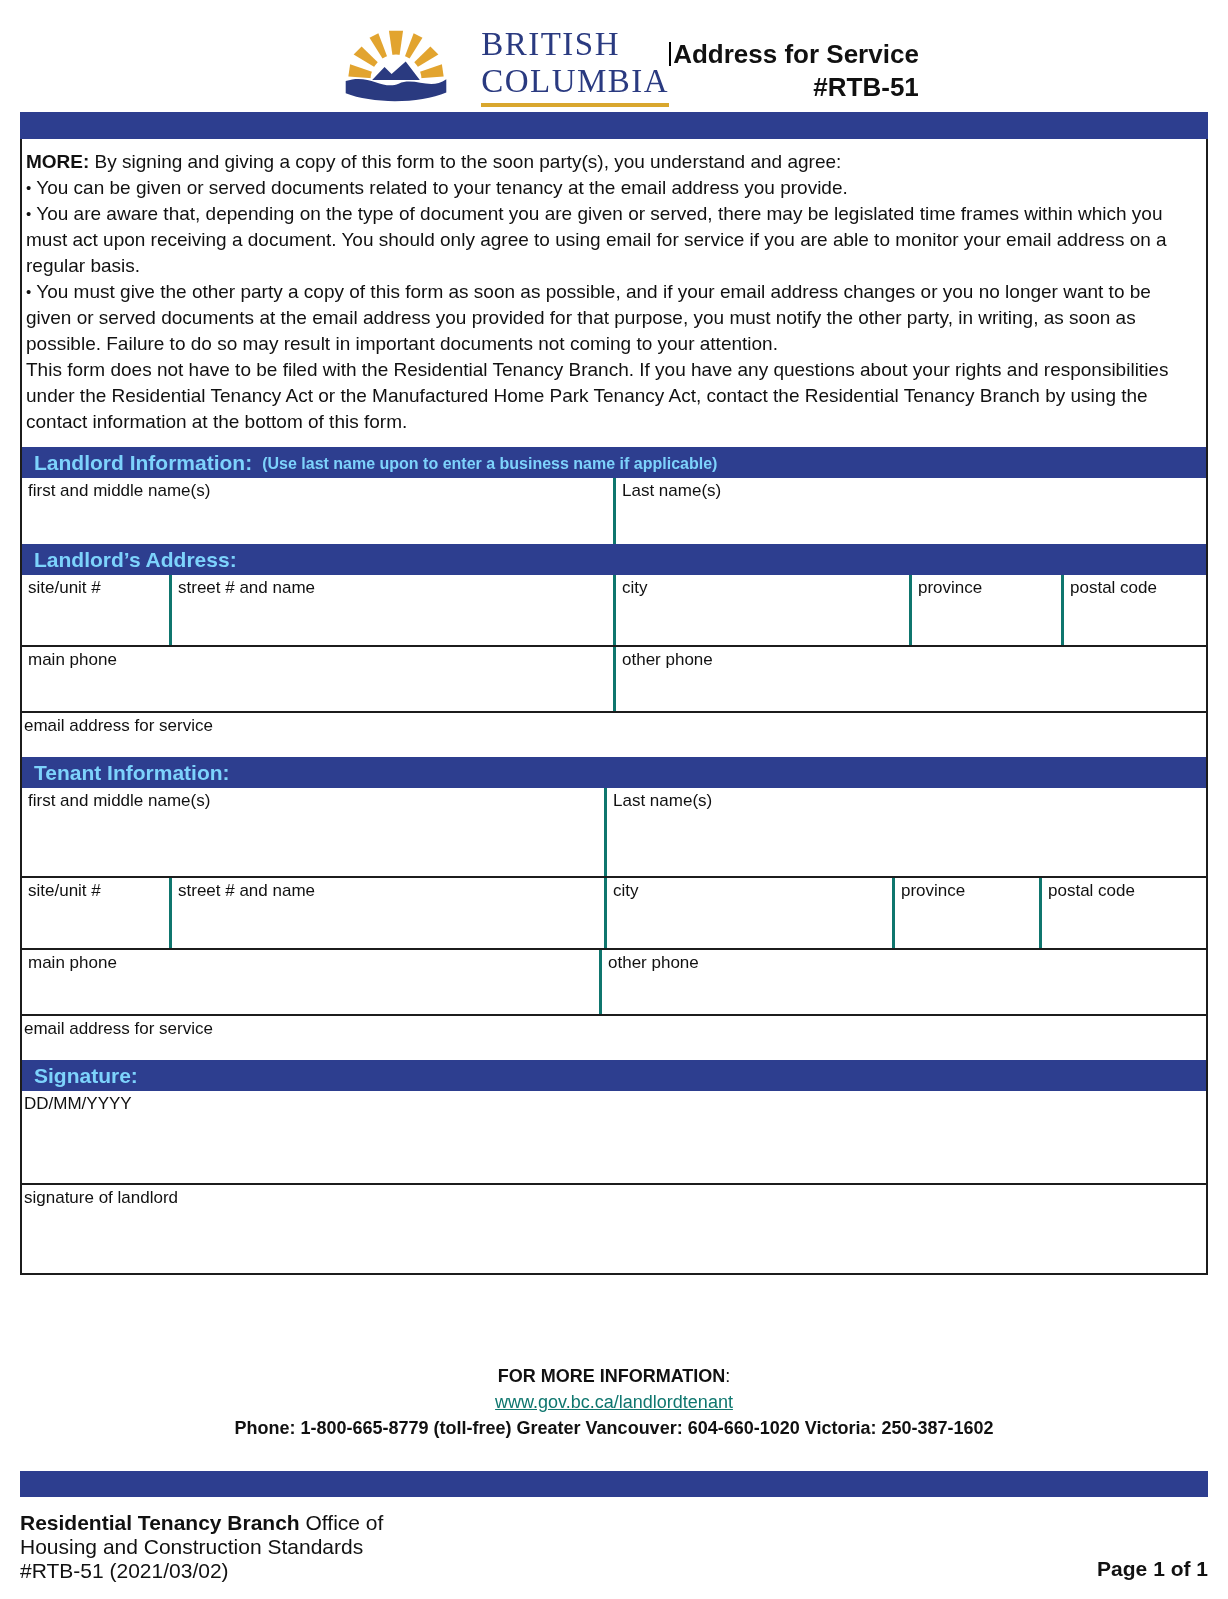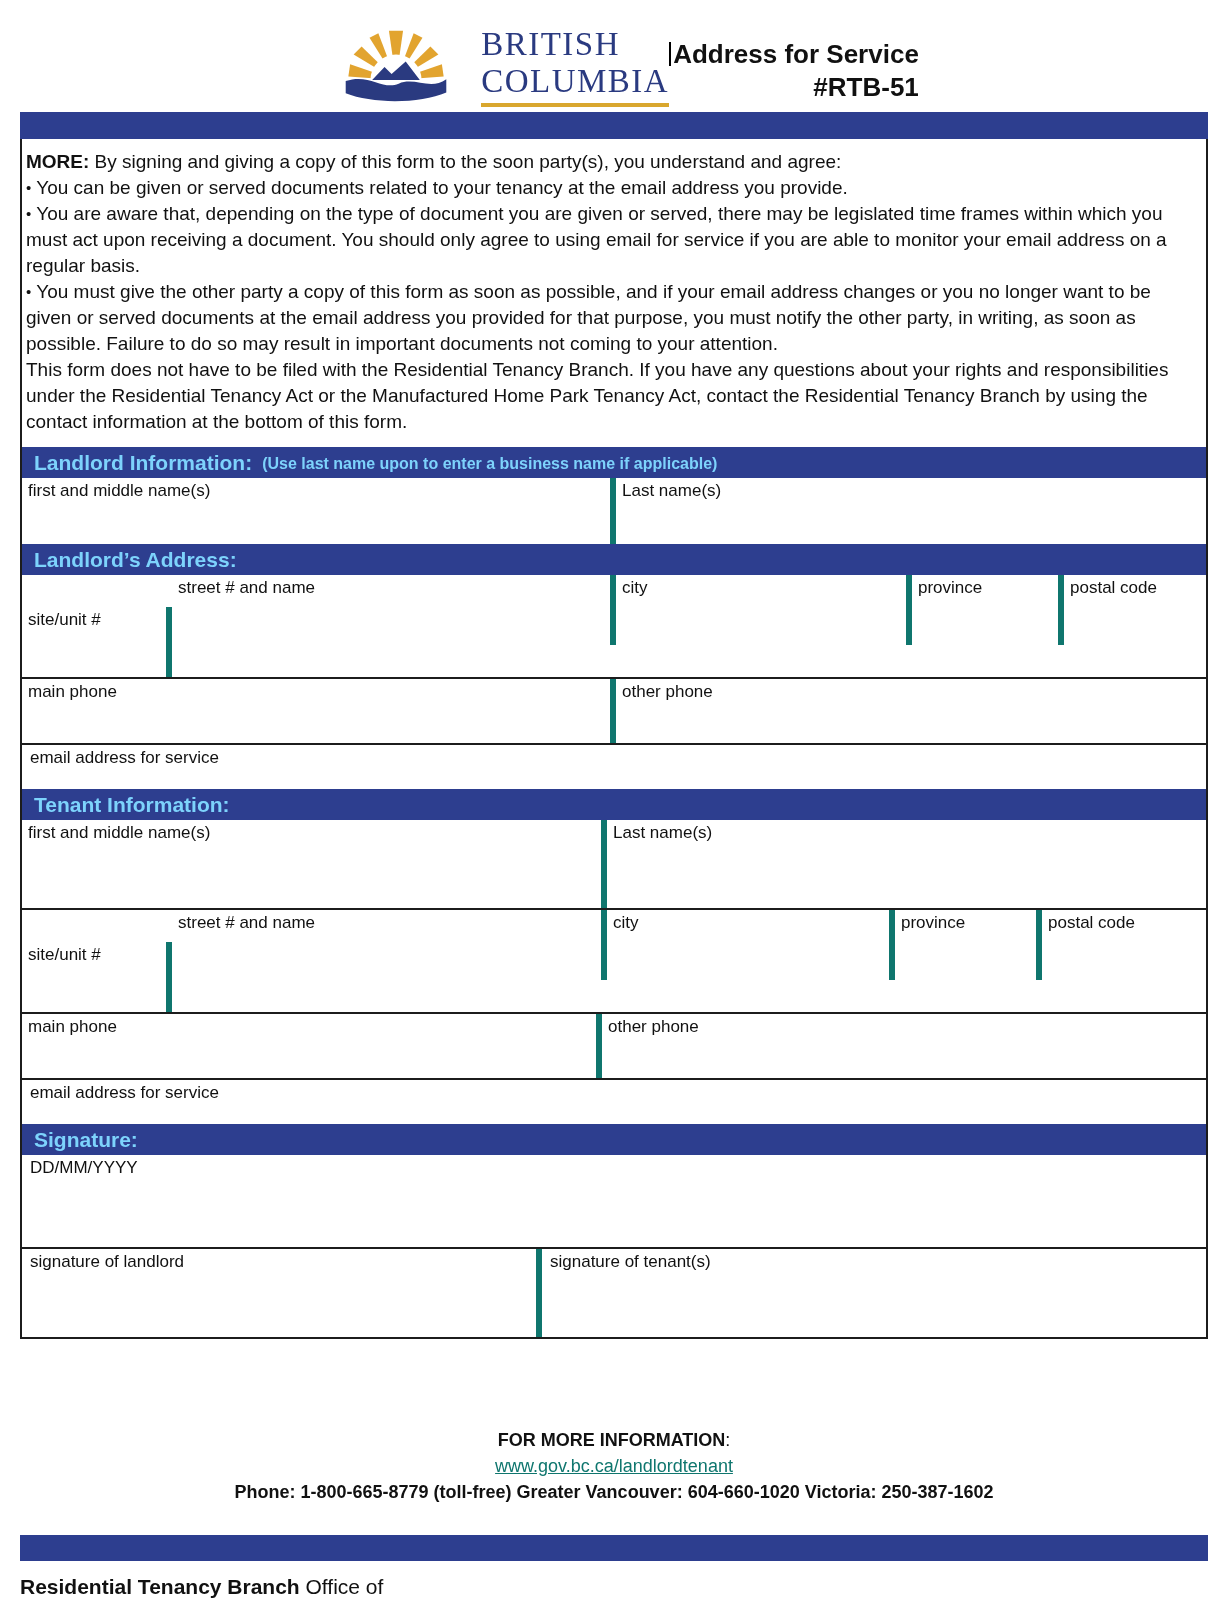--- a/index.html
+++ b/index.html
@@ -29,30 +29,30 @@
   .note-block { padding: 10px 8px 12px 4px; font-size: 19px; line-height: 26px; }
   .note-block b { font-weight: bold; }
   .bullet-line .bullet { font-size: 15px; vertical-align: 1px; padding-right: 5px; }
 
   .section-bar { height: 31px; display: flex; align-items: center; color: #7dd3fc; padding-left: 12px; }
   .section-bar .bar-title { font-weight: bold; font-size: 21px; }
   .section-bar .bar-subtitle { font-weight: bold; font-size: 16px; margin-left: 10px; padding-top: 3px; }
 
   .row { display: flex; }
   .row.bt { border-top: 2px solid #1c1c1c; }
-  .cell { position: relative; border-right: 6px solid #0f766e; background: #fff; }
+  .cell { position: relative; border-right: 3px solid #0f766e; background: #fff; }
   .cell:last-child { border-right: none; }
   .cell-label { position: absolute; top: 3px; left: 6px; font-size: 17px; white-space: nowrap; }
-  .cell.flush .cell-label { left: 8px; text-align: right; }
+  .cell.flush .cell-label { left: 2px; text-align: right; }
 
   .h66 { height: 66px; } .h70 { height: 70px; } .h64 { height: 64px; }
   .h44 { height: 44px; } .h88 { height: 88px; } .h76 { height: 92px; }
 
   .w594 { width: 594px; } .w585 { width: 585px; }
-  .w150 { width: 150px; margin-top: 32px; } .w444 { width: 444px; } .w296 { width: 296px; } .w152 { width: 152px; }
+  .w150 { width: 150px; } .w444 { width: 444px; } .w296 { width: 296px; } .w152 { width: 152px; }
   .w435 { width: 435px; } .w288 { width: 288px; } .w147 { width: 147px; }
   .w580 { width: 580px; } .w520 { width: 520px; }
   .grow { flex: 1; }
 
   
   .footer-center { margin-top: 88px; text-align: center; font-size: 18px; line-height: 26px; }
   .footer-center .fmi { font-weight: bold; }
   .footer-center a { color: #0f766e; text-decoration: underline; }
   .footer-center .phones { font-weight: bold; }
   .bottom-bar { height: 26px; margin-top: 30px; }
@@ -199,23 +199,20 @@
     </div>
     <div class="row">
       <div class="cell grow h76 flush">
         <span class="cell-label">DD/MM/YYYY</span>
       </div>
     </div>
     <div class="row bt">
       <div class="cell w520 h88 flush">
         <span class="cell-label">signature of landlord</span>
       </div>
-      <div class="cell grow h88 flush">
-        <span class="cell-label">signature of tenant(s)</span>
-      </div>
     </div>
 
   </div>
 
   <div class="footer-center">
     <div><span class="fmi">FOR MORE INFORMATION</span><span>:</span></div>
     <div><a href="#">www.gov.bc.ca/landlordtenant</a></div>
     <div class="phones">Phone: 1-800-665-8779 (toll-free) Greater Vancouver: 604-660-1020 Victoria: 250-387-1602</div>
   </div>
 

